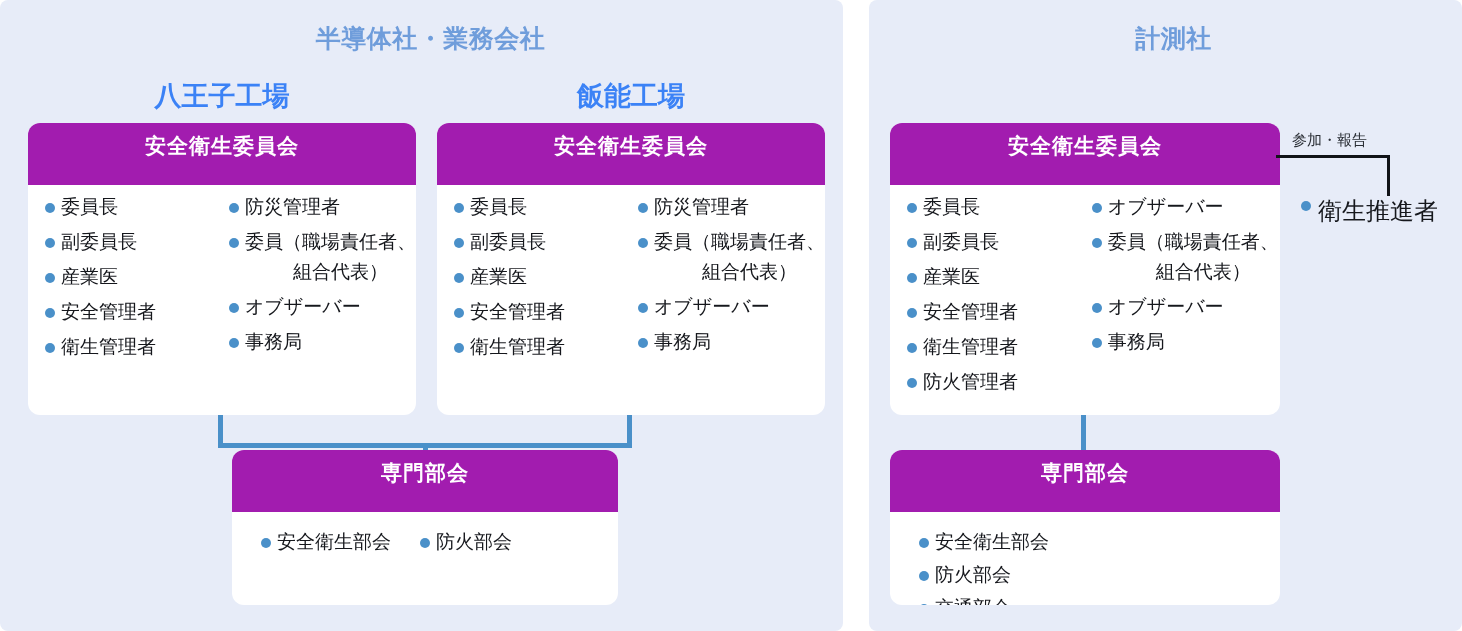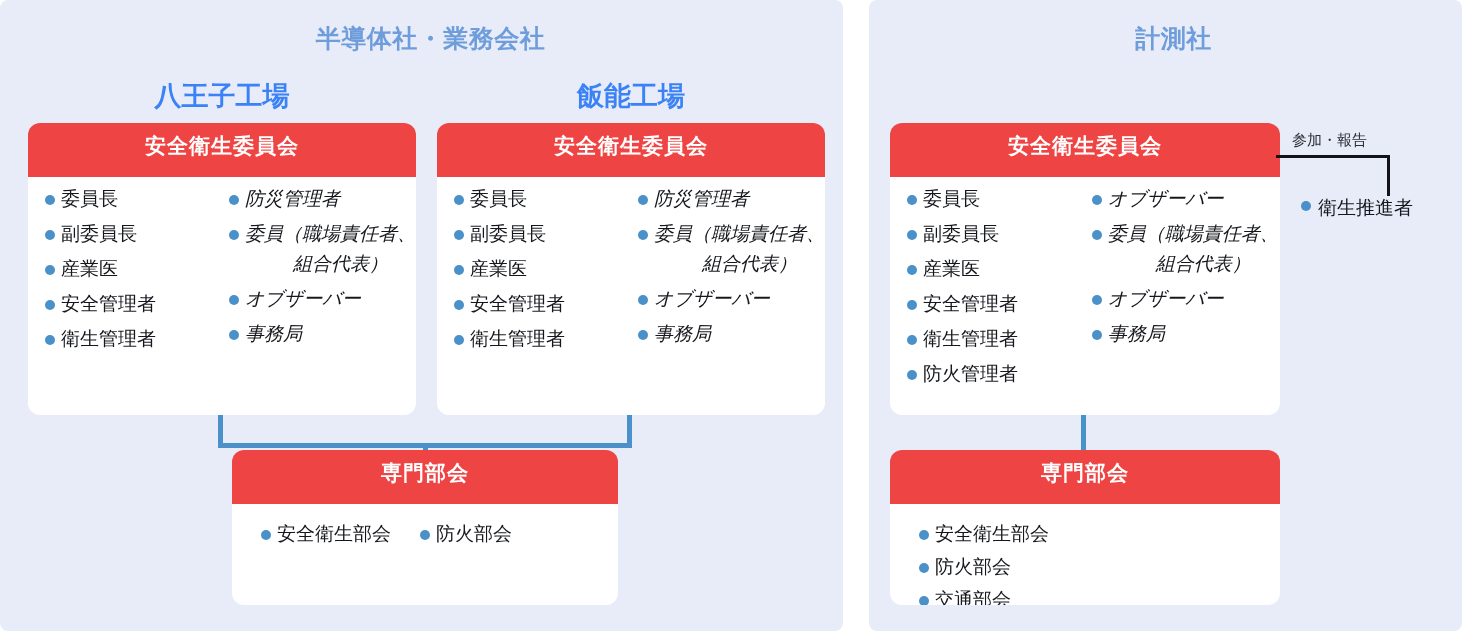--- a/index.html
+++ b/index.html
@@ -59,41 +59,41 @@
   
   .card {
     position: absolute;
     background: #ffffff;
     border-radius: 12px;
     box-sizing: border-box;
     overflow: hidden;
     box-shadow: 0 0 0 1px rgba(255,255,255,0.0);
   }
   .card-header {
-    background: #ef4444;
+    background: #a21caf;
     color: #ffffff;
     font-size: 21px;
     font-weight: 700;
     text-align: center;
     line-height: 46px;
-    height: 54px;
+    height: 62px;
     letter-spacing: 1px;
   }
   .card-body {
     padding: 12px 16px 10px 16px;
   }
 
   
   .member-cols {
     display: flex;
     gap: 13px;
   }
   .member-col { flex: 0 0 auto; }
   .member-col.col-a { width: 48%; }
-  .member-col.col-b { width: 52%; font-style: italic; }
+  .member-col.col-b { width: 52%; }
 
   .member {
     position: relative;
     font-size: 19px;
     color: #15171c;
     line-height: 1.0;
     padding: 0 0 0 17px;
     margin-bottom: 16px;
     white-space: nowrap;
   }
@@ -131,21 +131,21 @@
 
   .edge-label {
     position: absolute;
     font-size: 15px;
     color: #2b2f36;
     white-space: nowrap;
   }
 
   .side-member {
     position: absolute;
-    font-size: 19px;
+    font-size: 24px;
     color: #15171c;
     white-space: nowrap;
     padding-left: 17px;
   }
   .side-member::before {
     content: "";
     position: absolute;
     left: 0px;
     top: 6px;
     width: 10px;

